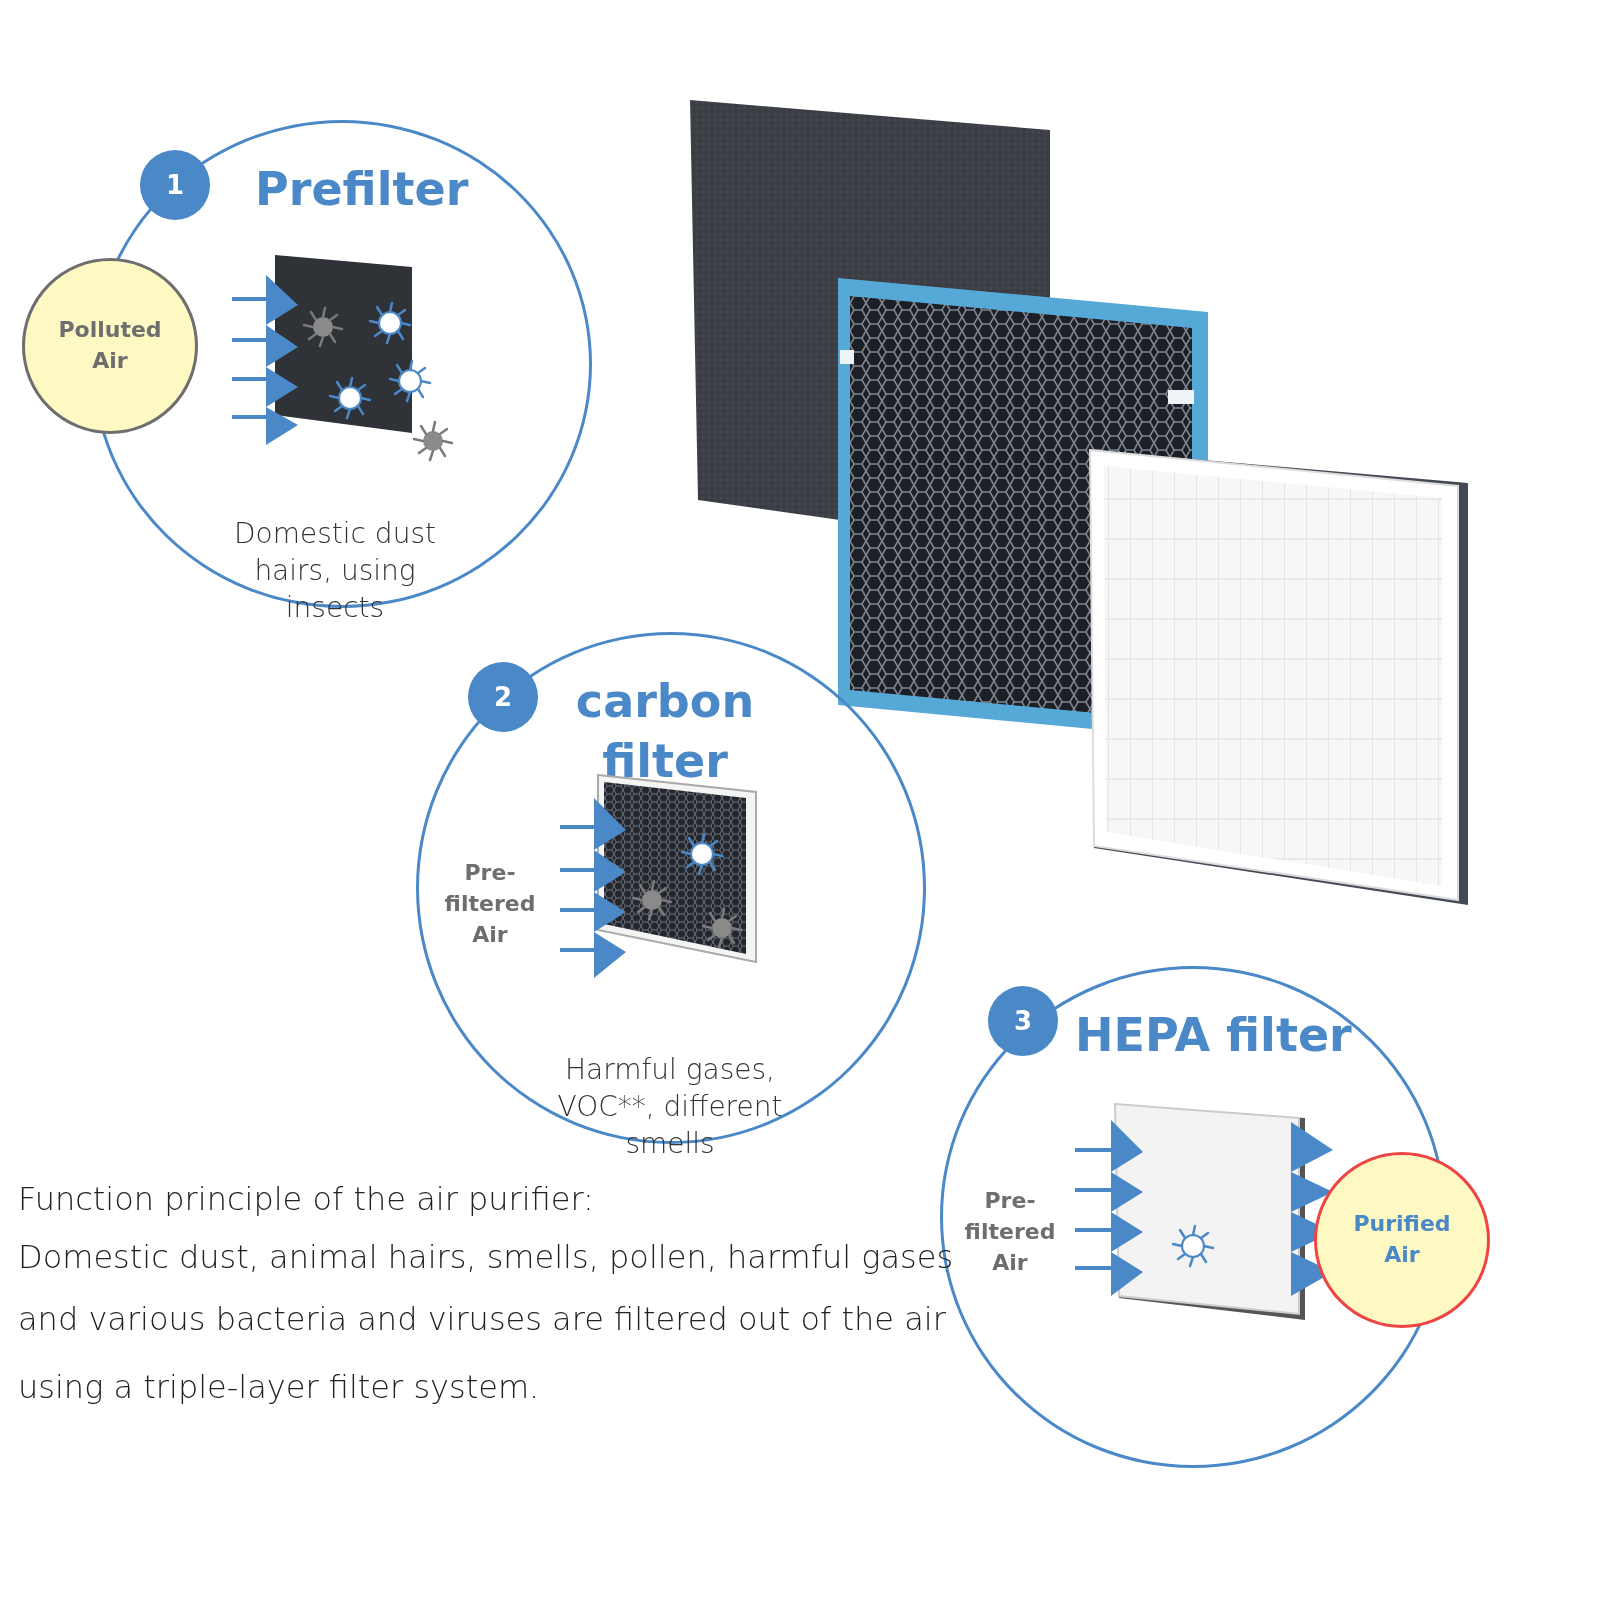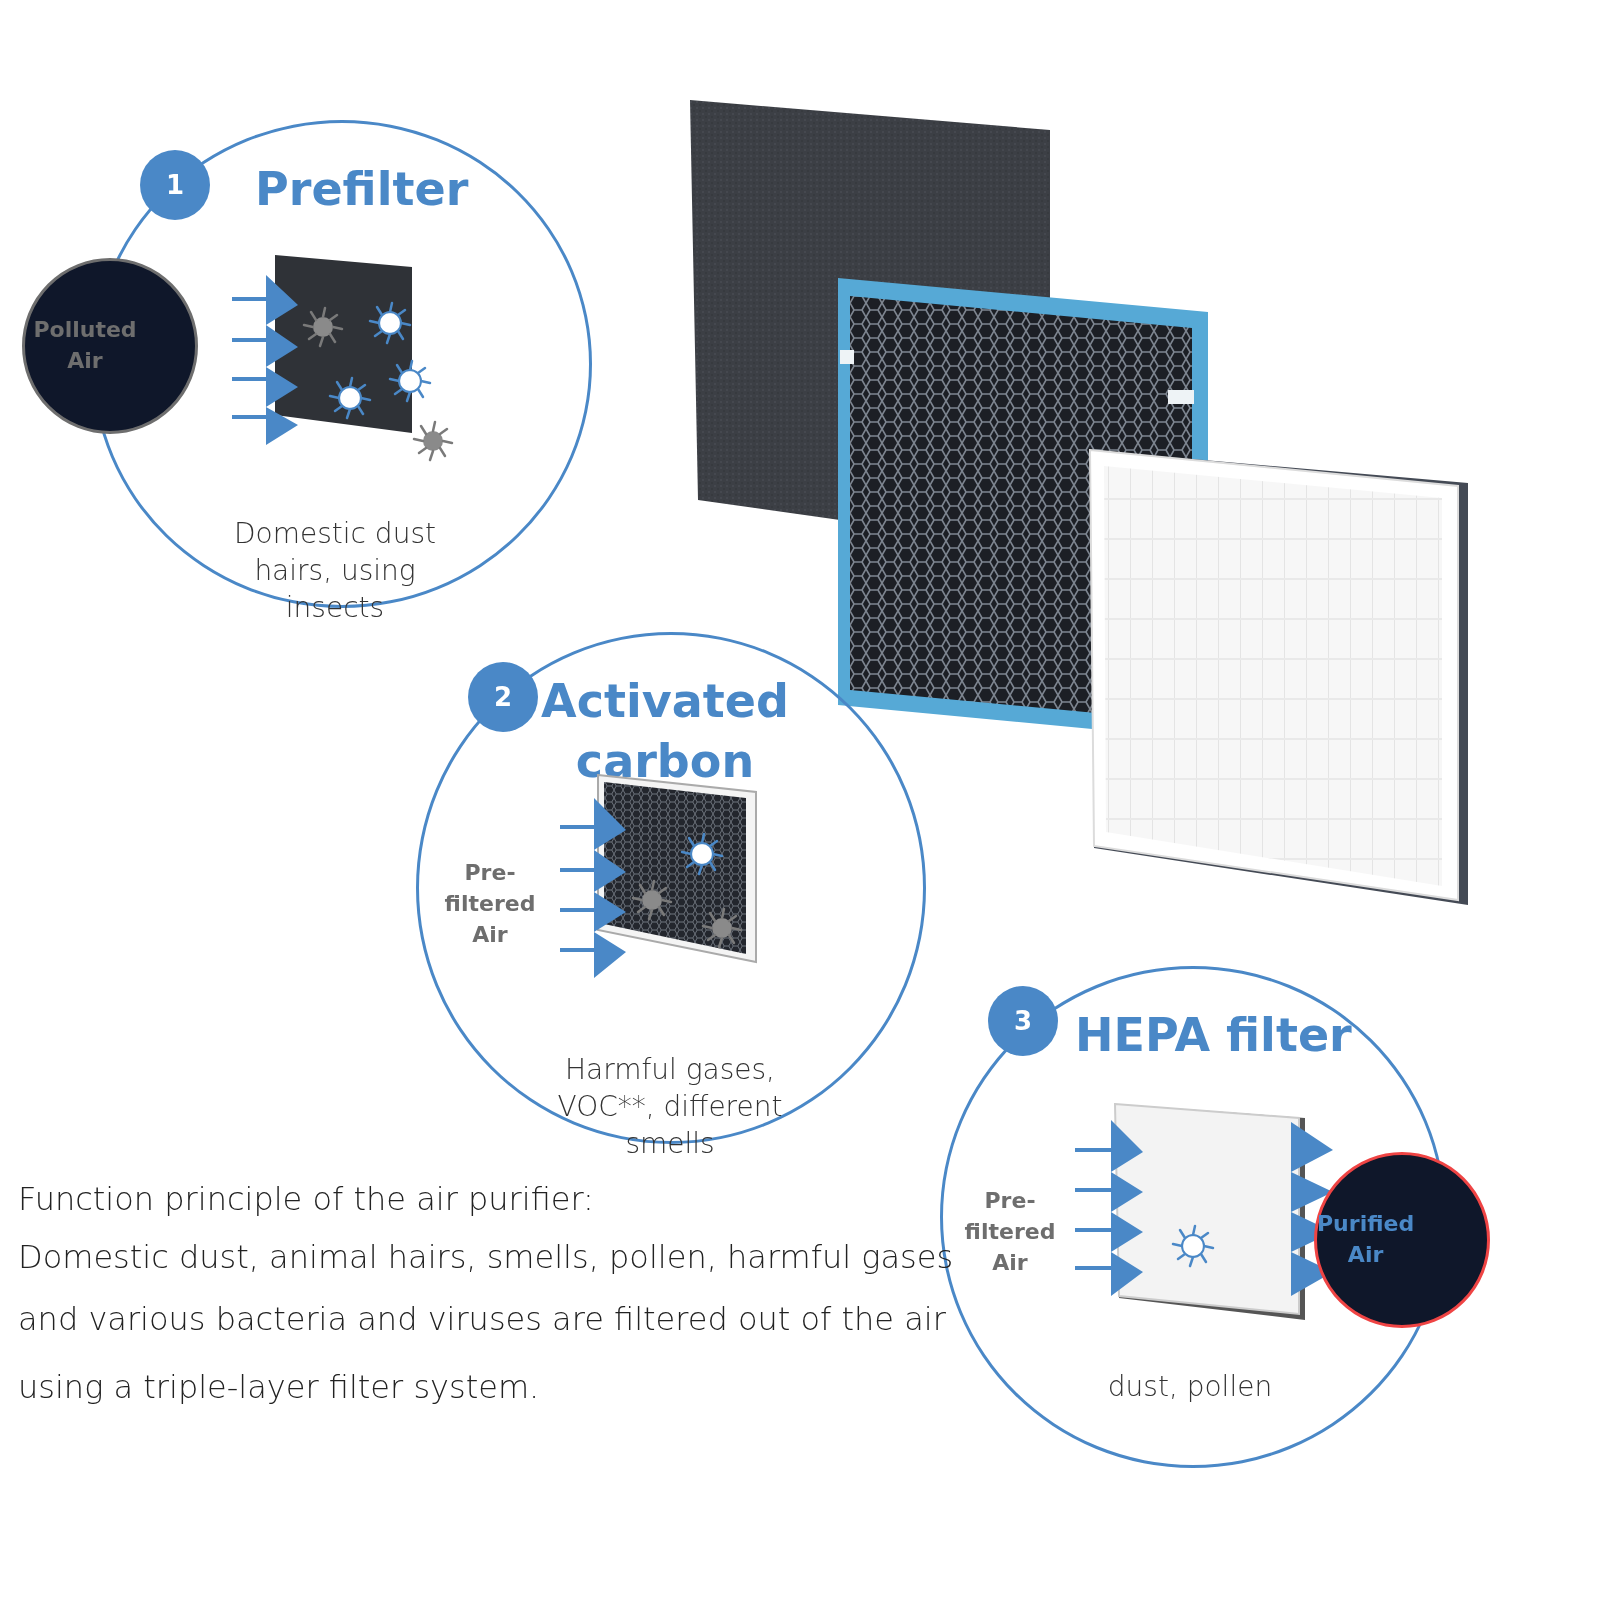--- a/index.html
+++ b/index.html
@@ -3,21 +3,21 @@
 <meta charset="utf-8">
 <style>
   html,body{margin:0;padding:0;background:#fff;}
   body{width:1614px;height:1614px;position:relative;overflow:hidden;font-family:"DejaVu Sans","Liberation Sans",sans-serif;}
   .abs{position:absolute;}
   .ring{position:absolute;border:3px solid #4a88c7;border-radius:50%;box-sizing:border-box;background:transparent;}
   .badge{position:absolute;border-radius:50%;background:#4a88c7;color:#fff;font-weight:bold;font-size:26px;display:flex;align-items:center;justify-content:center;}
   .title{position:absolute;color:#4a88c7;font-weight:bold;font-size:46px;line-height:1.3;text-align:center;}
   .side-label{position:absolute;color:#6e6e6e;font-weight:bold;font-size:22px;text-align:center;line-height:1.4;}
   .desc{position:absolute;color:#333;font-size:28px;text-align:center;line-height:1.32;font-family:"DejaVu Sans",sans-serif;font-weight:300;margin-top:38px;}
-  .small-circle{position:absolute;border-radius:50%;box-sizing:border-box;background:#0f172a;display:flex;align-items:center;text-align:center;}
+  .small-circle{position:absolute;border-radius:50%;box-sizing:border-box;background:#fef9c3;display:flex;align-items:center;justify-content:center;text-align:center;}
   .bottom-text{position:absolute;left:18px;color:#222;font-size:32px;font-weight:300;}
   svg{display:block;}
 </style>
 </head>
 <body>
 
 <svg width="0" height="0" style="position:absolute">
   <defs>
     <pattern id="hex" width="16" height="14" patternUnits="userSpaceOnUse">
       <rect width="16" height="14" fill="#1c1f25"></rect>
@@ -115,21 +115,20 @@
   <div>Domestic dust</div>
   <div>hairs, using</div>
   <div>insects</div>
 </div>
 
 <div class="ring" style="left:416px;top:632px;width:510px;height:512px;"></div>
 <div class="badge" style="left:468px;top:662px;width:70px;height:70px;">
     <span>2</span>
   </div>
 <div class="title" style="left:540px;top:672px;width:250px;">
-  <div>Activated</div>
   <div>carbon filter</div>
 </div>
 <div class="side-label" style="left:440px;top:858px;width:100px;">
   <div>Pre-</div>
   <div>filtered</div>
   <div>Air</div>
 </div>
 <div class="abs" style="left:560px;top:770px;width:200px;height:220px;">
   <svg width="200" height="220" viewBox="0 0 200 220">
     <polygon points="38,5 196,22 196,192 38,160" fill="#f4f4f4" stroke="#aaa" stroke-width="2"></polygon>
@@ -177,19 +176,18 @@
     <use href="#virus" x="118" y="146"></use>
   </svg>
 </div>
 <div class="small-circle" style="left:1314px;top:1152px;width:176px;height:176px;border:3px solid #ef4444;">
   <div class="side-label" style="position:static;color:#4a88c7;">
     <div>Purified</div>
     <div>Air</div>
   </div>
 </div>
 <div class="desc" style="left:1020px;top:1333px;width:340px;line-height:1.15;">
-  <div>dust, pollen</div>
 </div>
 
 <div class="bottom-text" style="top:1180px;">Function principle of the air purifier:</div>
 <div class="bottom-text" style="top:1238px;">Domestic dust, animal hairs, smells, pollen, harmful gases</div>
 <div class="bottom-text" style="top:1300px;">and various bacteria and viruses are filtered out of the air</div>
 <div class="bottom-text" style="top:1368px;">using a triple-layer filter system.</div>
 
 </body></html>

